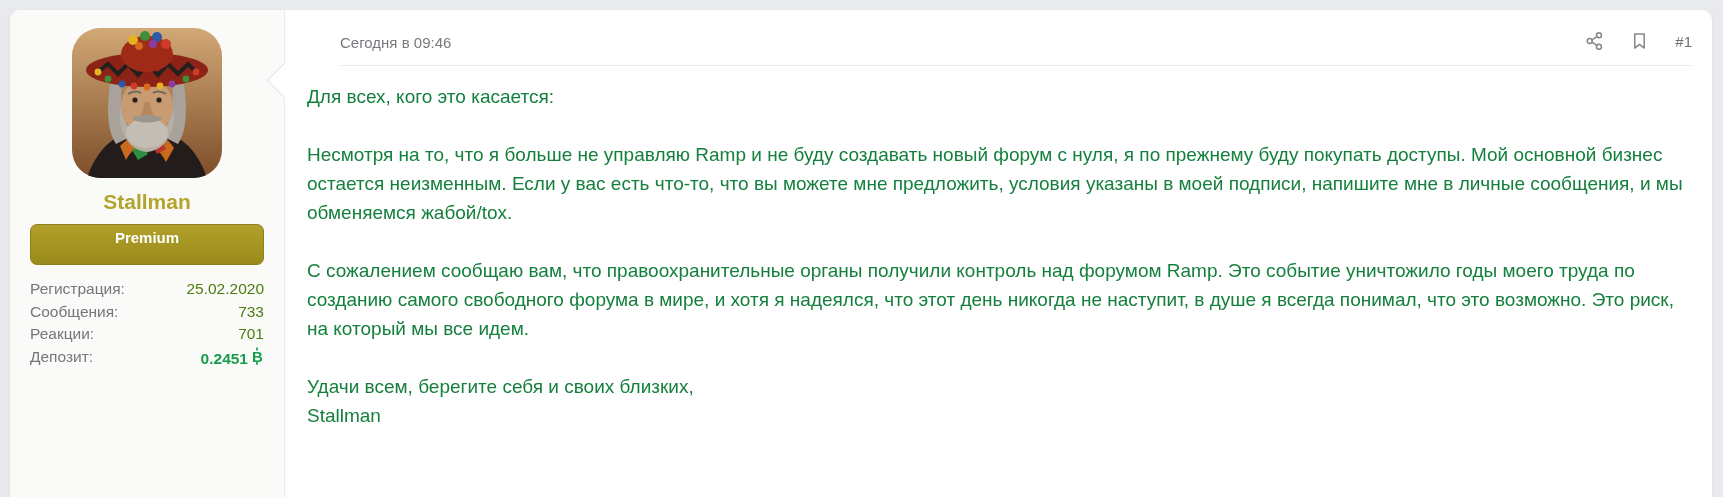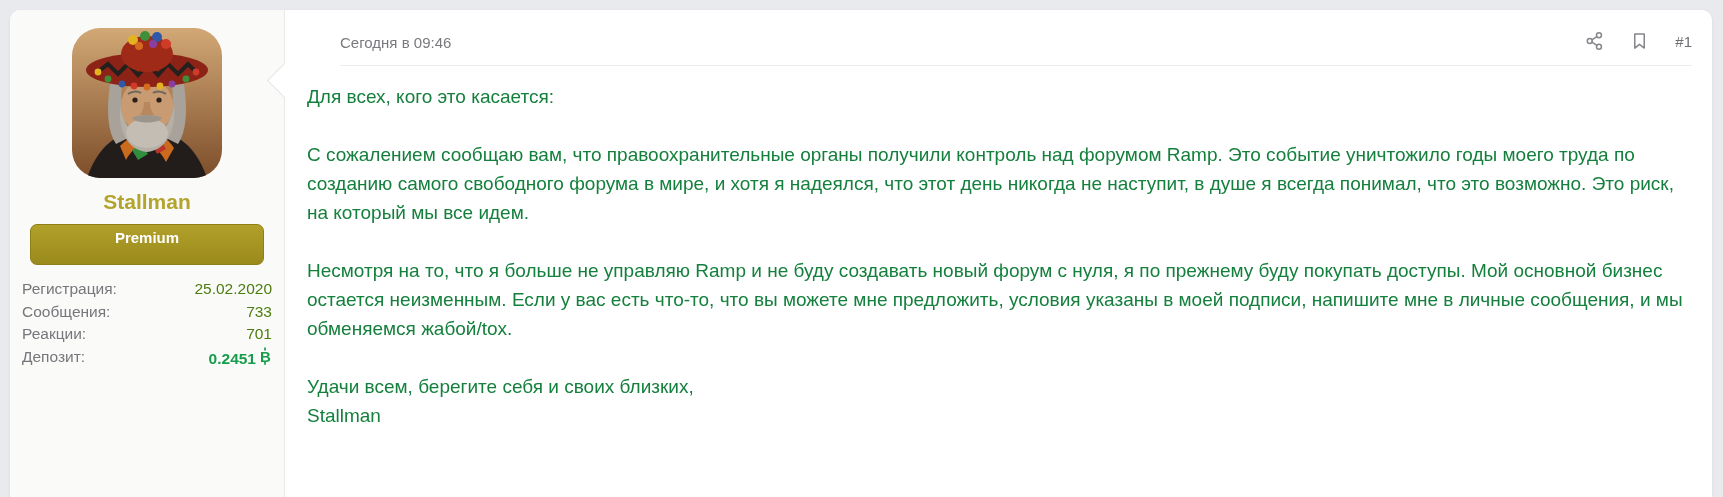--- a/index.html
+++ b/index.html
@@ -27,21 +27,21 @@
   .username {
     margin-top: 12px; font-size: 21px; font-weight: 700; color: #b3a42c;
     cursor: pointer;
   }
   .user-title { margin-top: 3px; font-size: 16px; color: #3f3f42; }
   .badge {
     margin: 10px 20px 0; height: 41px; line-height: 26px; border-radius: 7px;
     background: linear-gradient(#b1a029, #9a8a1c); border: 1px solid #8f7f18;
     color: #ffffff; font-weight: 600; font-size: 15px; box-sizing: border-box;
   }
-  .stats { margin-top: 13px; padding: 0 12px; font-size: 15.5px; }
+  .stats { margin-top: 13px; padding: 0 20px; font-size: 15.5px; }
   .stat-row { display: flex; justify-content: space-between; line-height: 22.5px; }
   .stat-label { color: #76767b; }
   .stat-value { color: #4d7c0f; }
   .deposit-value {
     color: #169c4a; font-weight: 700; display: inline-flex; align-items: flex-end; gap: 3px;
   }
   .btc-icon { display: inline-block; position: relative; top: 1px; }
   
   .content { flex: 1; position: relative; padding: 0 20px 0 22px; box-sizing: border-box; }
   .tail {
@@ -163,20 +163,20 @@
         <span class="icon-btn">
           <svg width="17" height="20" viewBox="0 0 18 20">
             <path d="M4 2.5 h10 v15 l-5 -4 l-5 4 z"></path>
           </svg>
         </span>
         <a class="post-number">#1</a>
       </div>
     </header>
     <div class="post-body">
       <p>Для всех, кого это касается:</p>
+      <p>Несмотря на то, что я больше не управляю Ramp и не буду создавать новый форум с нуля, я по прежнему буду покупать доступы. Мой основной бизнес остается неизменным. Если у вас есть что-то, что вы можете мне предложить, условия указаны в моей подписи, напишите мне в личные сообщения, и мы обменяемся жабой/tox.</p>
       <p>С сожалением сообщаю вам, что правоохранительные органы получили контроль над форумом Ramp. Это событие уничтожило годы моего труда по созданию самого свободного форума в мире, и хотя я надеялся, что этот день никогда не наступит, в душе я всегда понимал, что это возможно. Это риск, на который мы все идем.</p>
-      <p>Несмотря на то, что я больше не управляю Ramp и не буду создавать новый форум с нуля, я по прежнему буду покупать доступы. Мой основной бизнес остается неизменным. Если у вас есть что-то, что вы можете мне предложить, условия указаны в моей подписи, напишите мне в личные сообщения, и мы обменяемся жабой/tox.</p>
       <p>Удачи всем, берегите себя и своих близких,
 Stallman</p>
     </div>
   </section>
 
 </div>
 
 </body></html>

